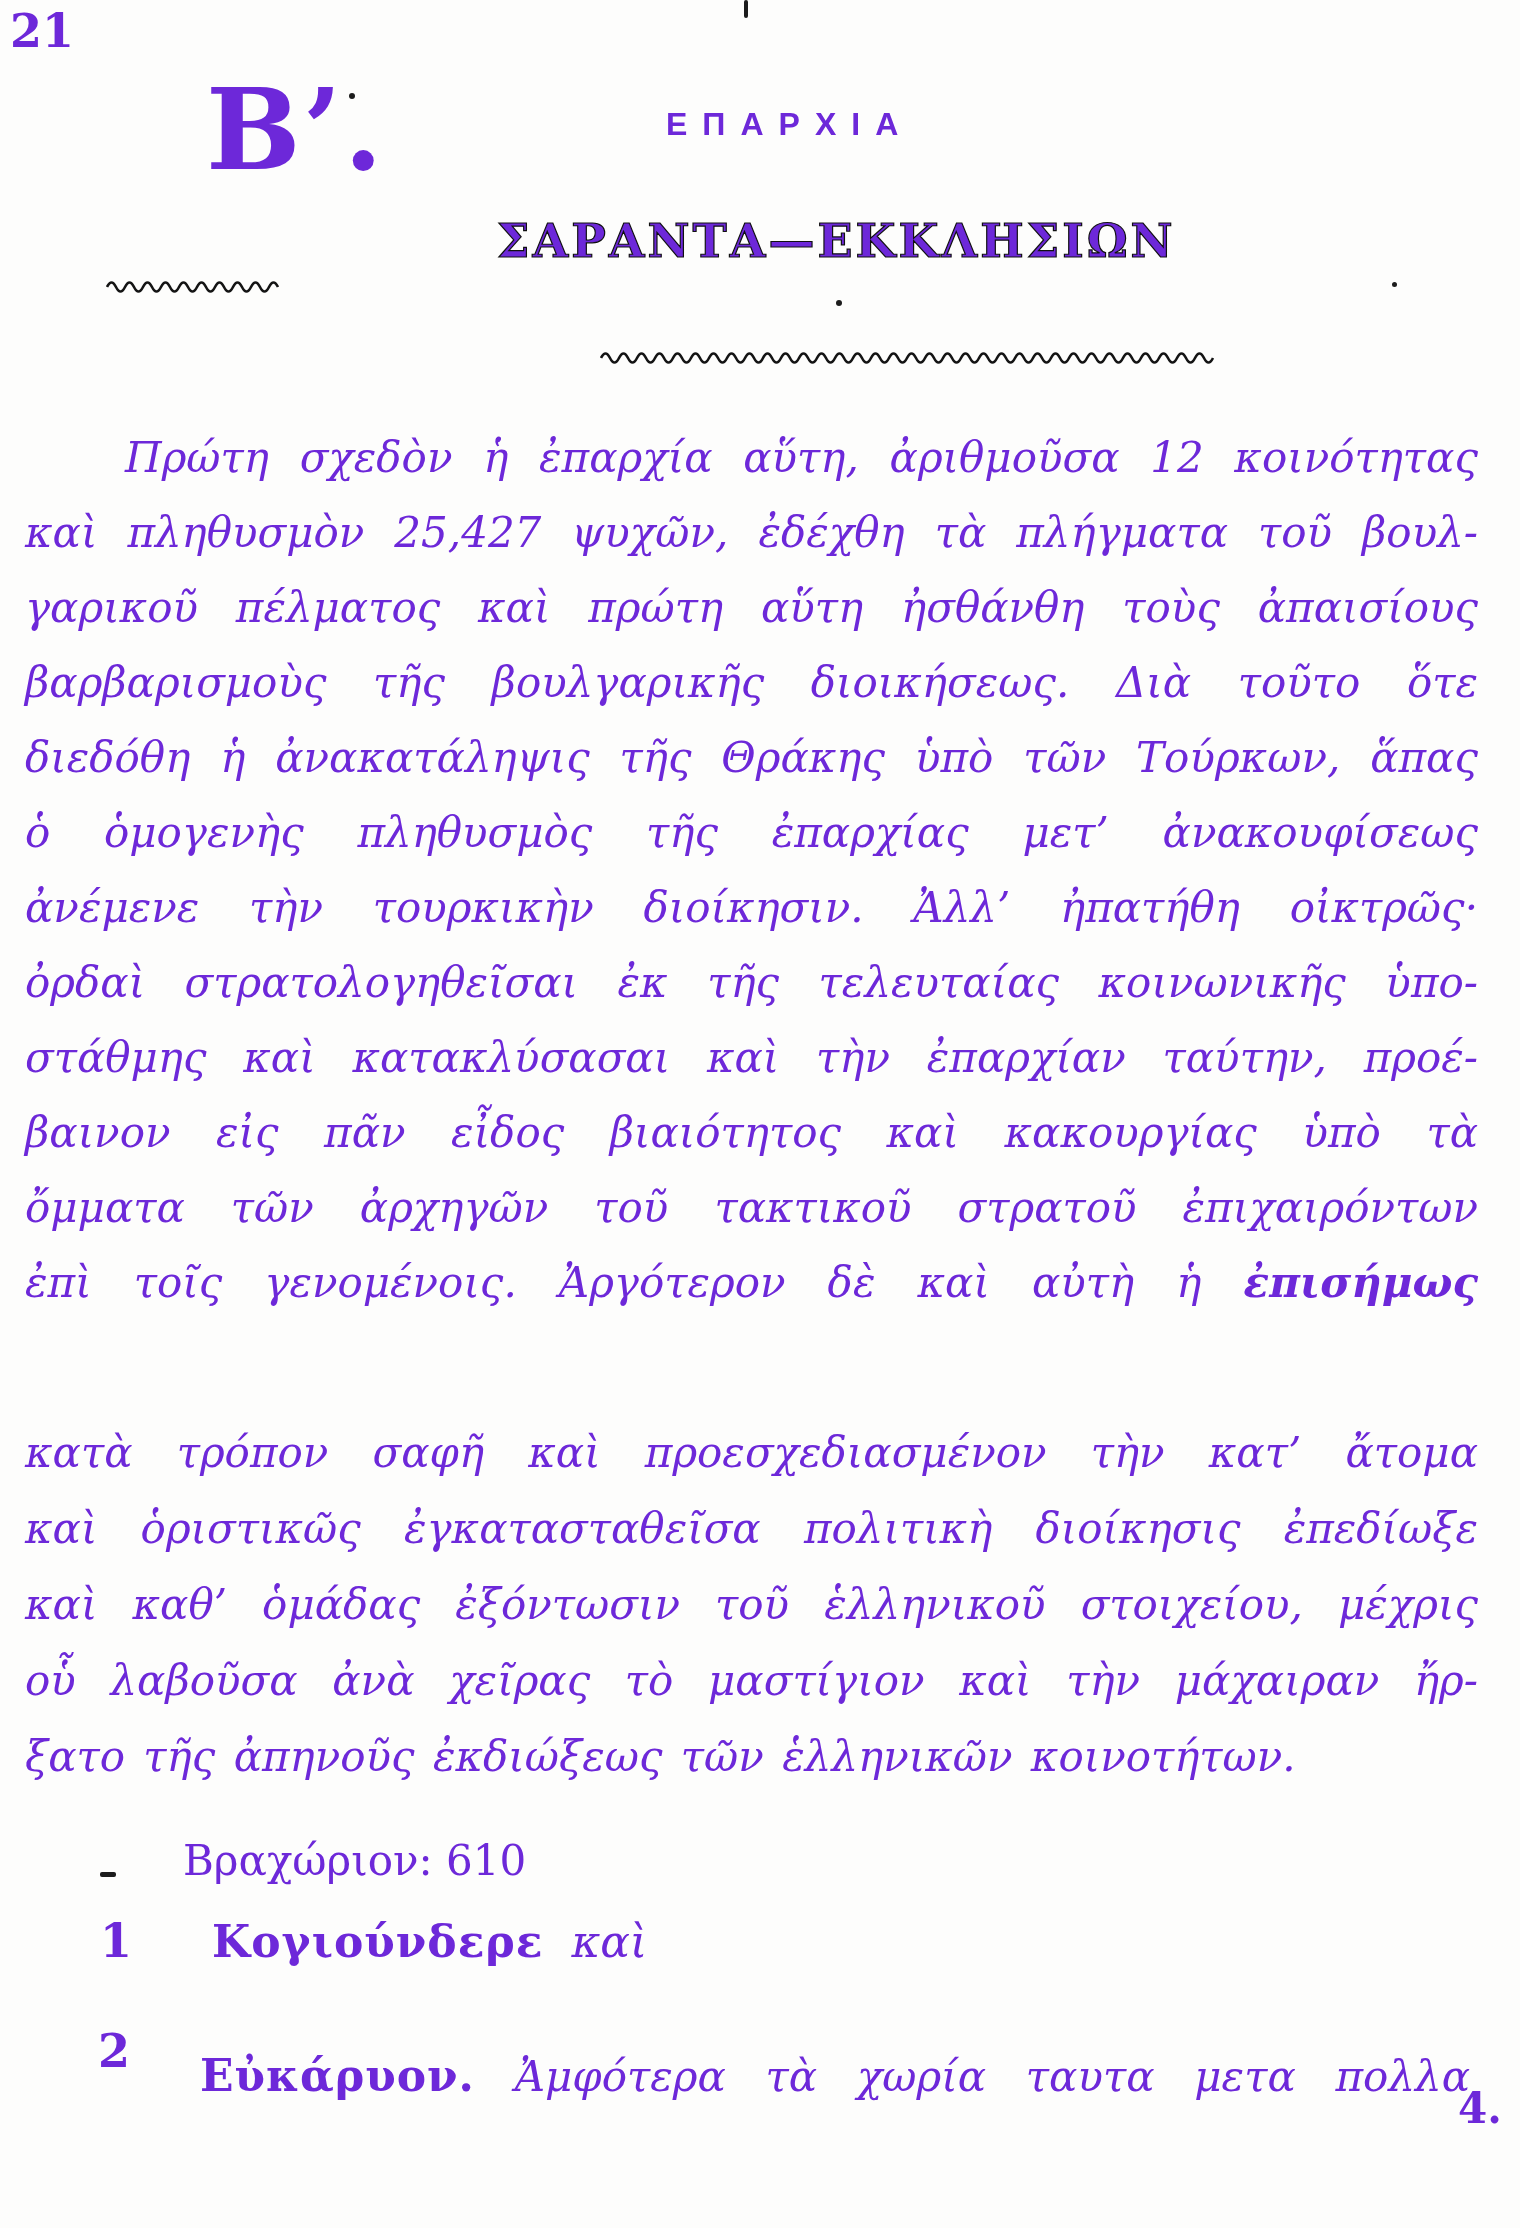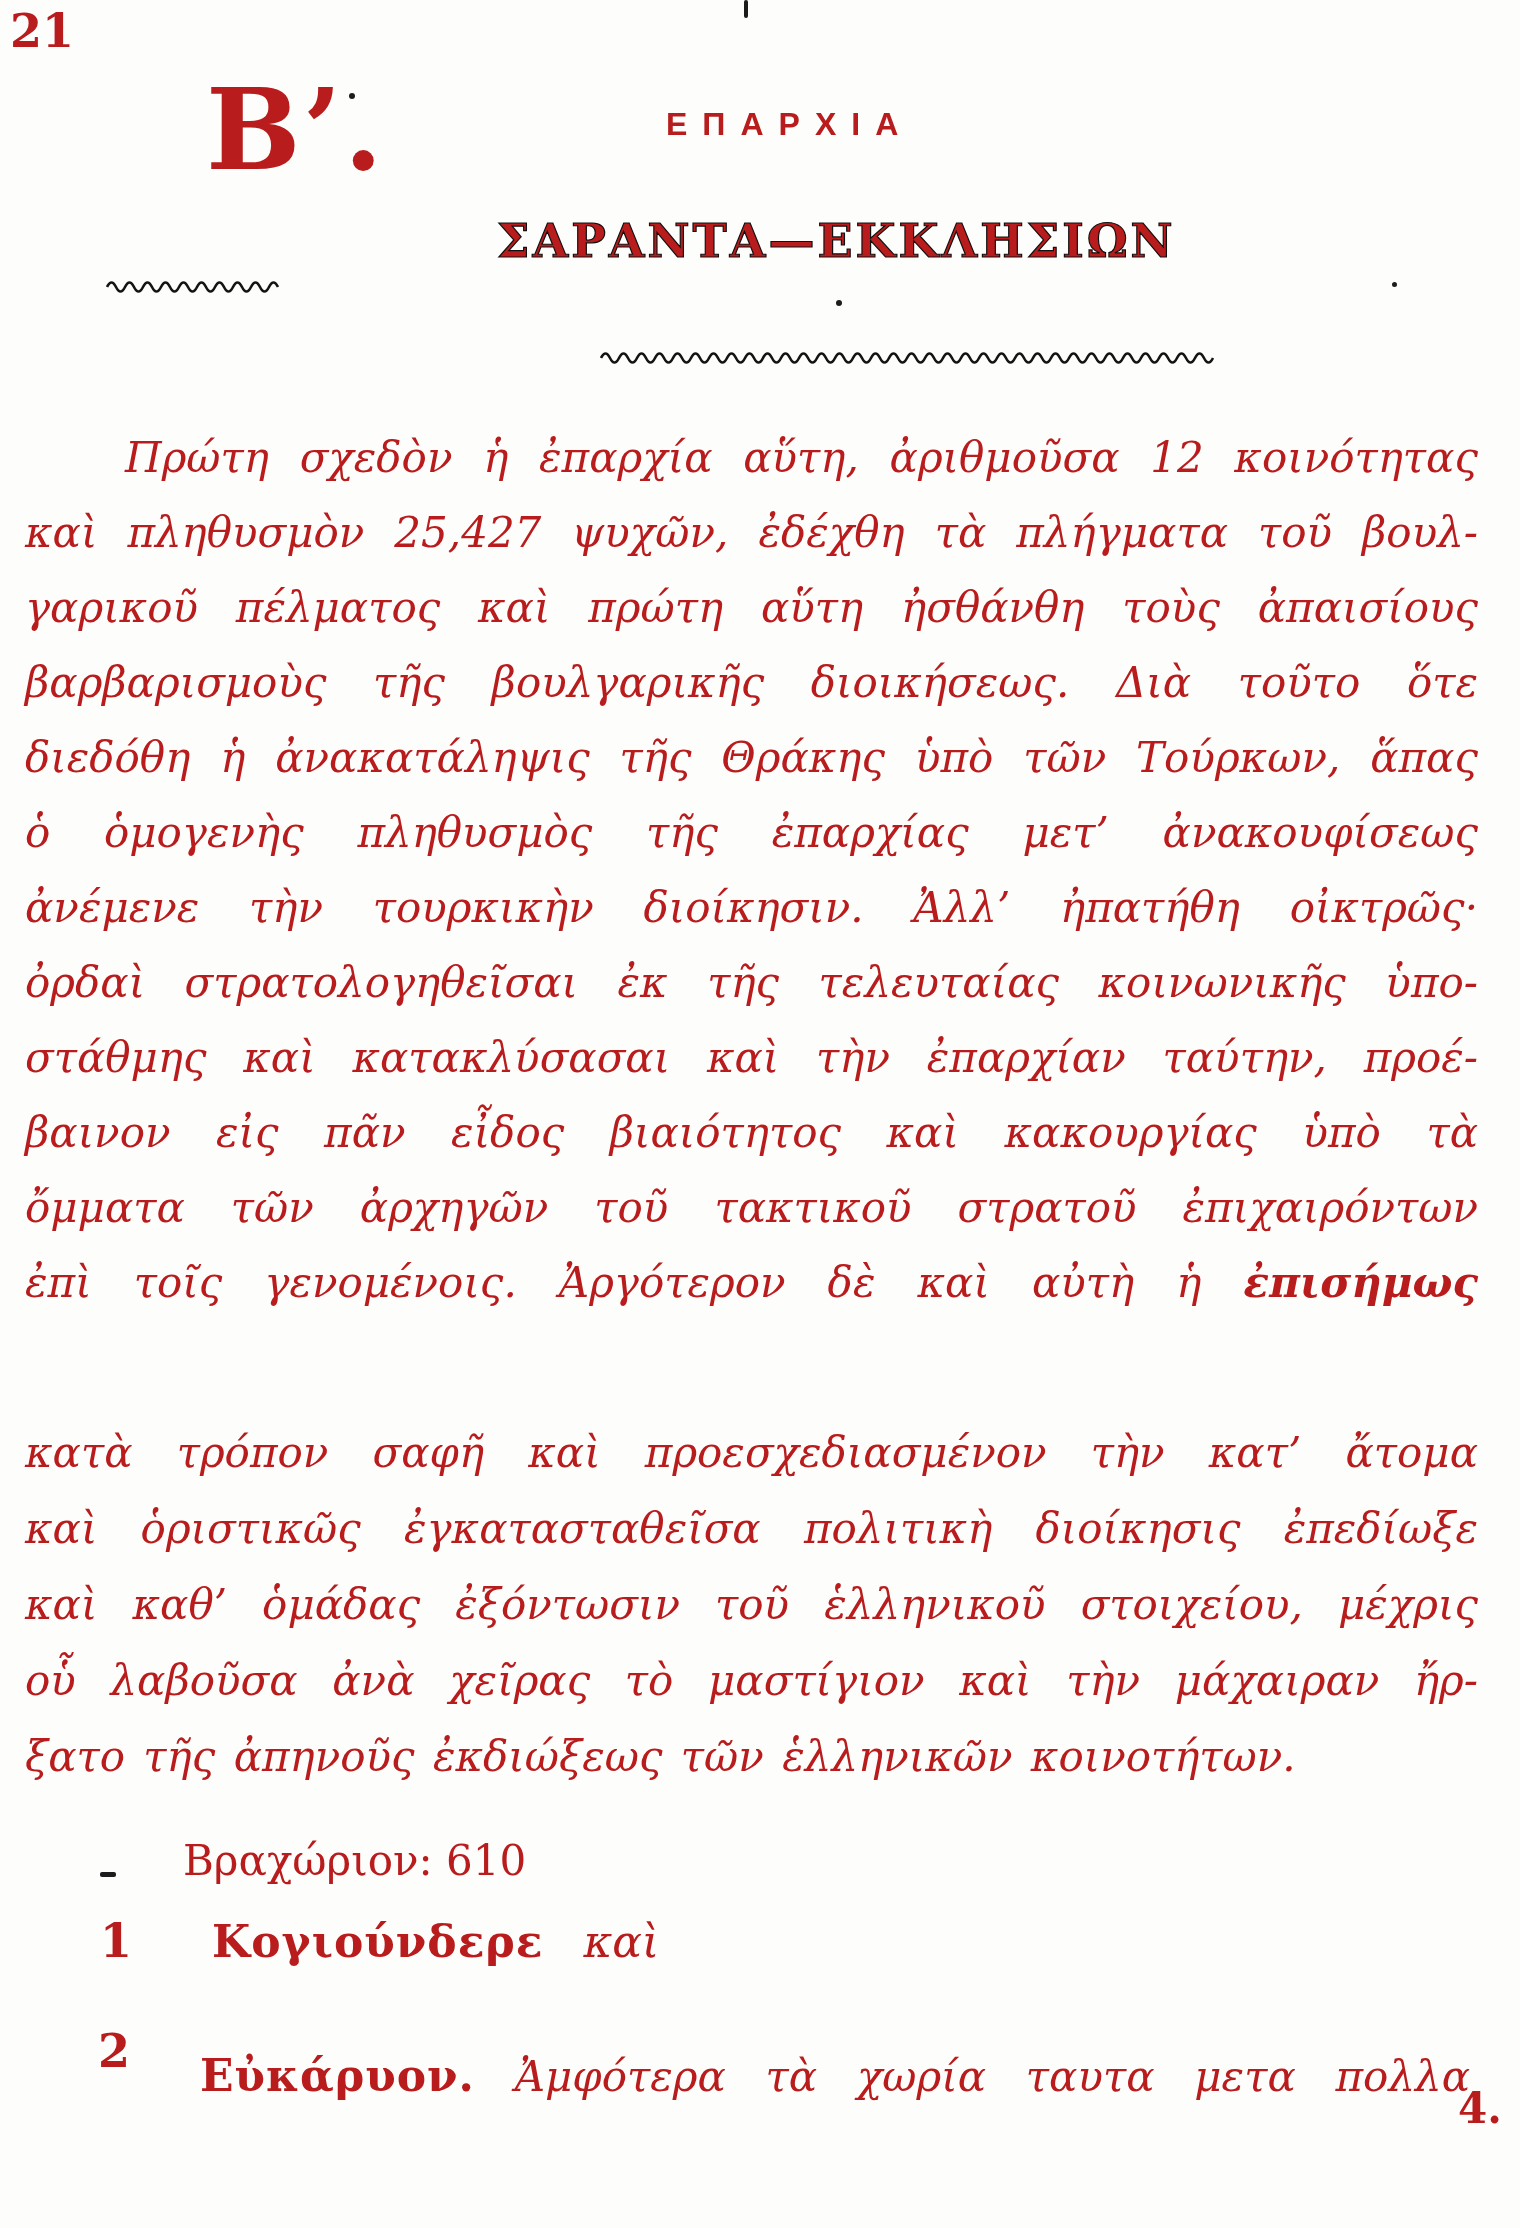--- a/index.html
+++ b/index.html
@@ -1,17 +1,17 @@
 <!DOCTYPE html>
 <html><head>
 <meta charset="utf-8">
 <style>
   html,body{margin:0;padding:0;}
   body{width:1520px;height:2228px;background:#ffffff;}
-  .page{position:absolute;top:0;left:0;width:1520px;height:2228px;background:#fdfdfc;color:#b91c1c;
+  .page{position:absolute;top:0;left:0;width:1520px;height:2228px;background:#fdfdfc;color:#6d28d9;
         font-family:"DejaVu Serif","DejaVu Sans",serif;overflow:hidden;}
   .pageno{position:absolute;top:4px;left:10px;font-size:46px;font-weight:bold;}
   .section-letter{position:absolute;top:64px;left:206px;font-size:112px;font-weight:bold;letter-spacing:2px;}
   .wavy{position:absolute;}
   .wavy1{top:278px;left:106px;}
   .wavy2{top:349px;left:600px;}
   .eparxia{position:absolute;top:106px;left:666px;font-family:"Liberation Sans","DejaVu Sans",sans-serif;
            font-weight:bold;font-size:32px;letter-spacing:15px;}
   .title{position:absolute;top:214px;left:497px;font-size:46px;font-weight:bold;letter-spacing:3px;
          -webkit-text-stroke:1.2px #101010;}
@@ -19,21 +19,21 @@
   .para1{top:420px;}
   .para2{top:1415px;line-height:76px;}
   .tline.just{text-align:justify;text-align-last:justify;}
   .tline.ind{text-indent:100px;}
   .b{font-weight:bold;}
   .village{position:absolute;top:1836px;left:183px;font-size:42px;}
   .item1{position:absolute;top:1914px;left:100px;font-size:44px;}
   .item1 .num{margin-right:80px;font-size:46px;}
   .iname{letter-spacing:1px;}
   .itail{font-style:italic;}
-  .item1 .itail{margin-left:40px;}
+  .item1 .itail{margin-left:28px;}
   .item2num{position:absolute;top:2024px;left:98px;font-size:46px;font-weight:bold;}
   .item2line1{position:absolute;top:2050px;left:200px;width:1270px;font-size:42px;
               text-align:justify;text-align-last:justify;}
   .item2line1 .iname{font-size:44px;}
   .item2line2{position:absolute;top:2138px;left:28px;width:1452px;font-size:42px;font-style:italic;
               text-align:justify;text-align-last:justify;}
   .margin-note{position:absolute;top:2084px;left:1458px;font-size:42px;font-weight:bold;}
   .speck{position:absolute;background:#1c1c1c;border-radius:50%;}
   .speck.tick{border-radius:2px;}
 </style>

